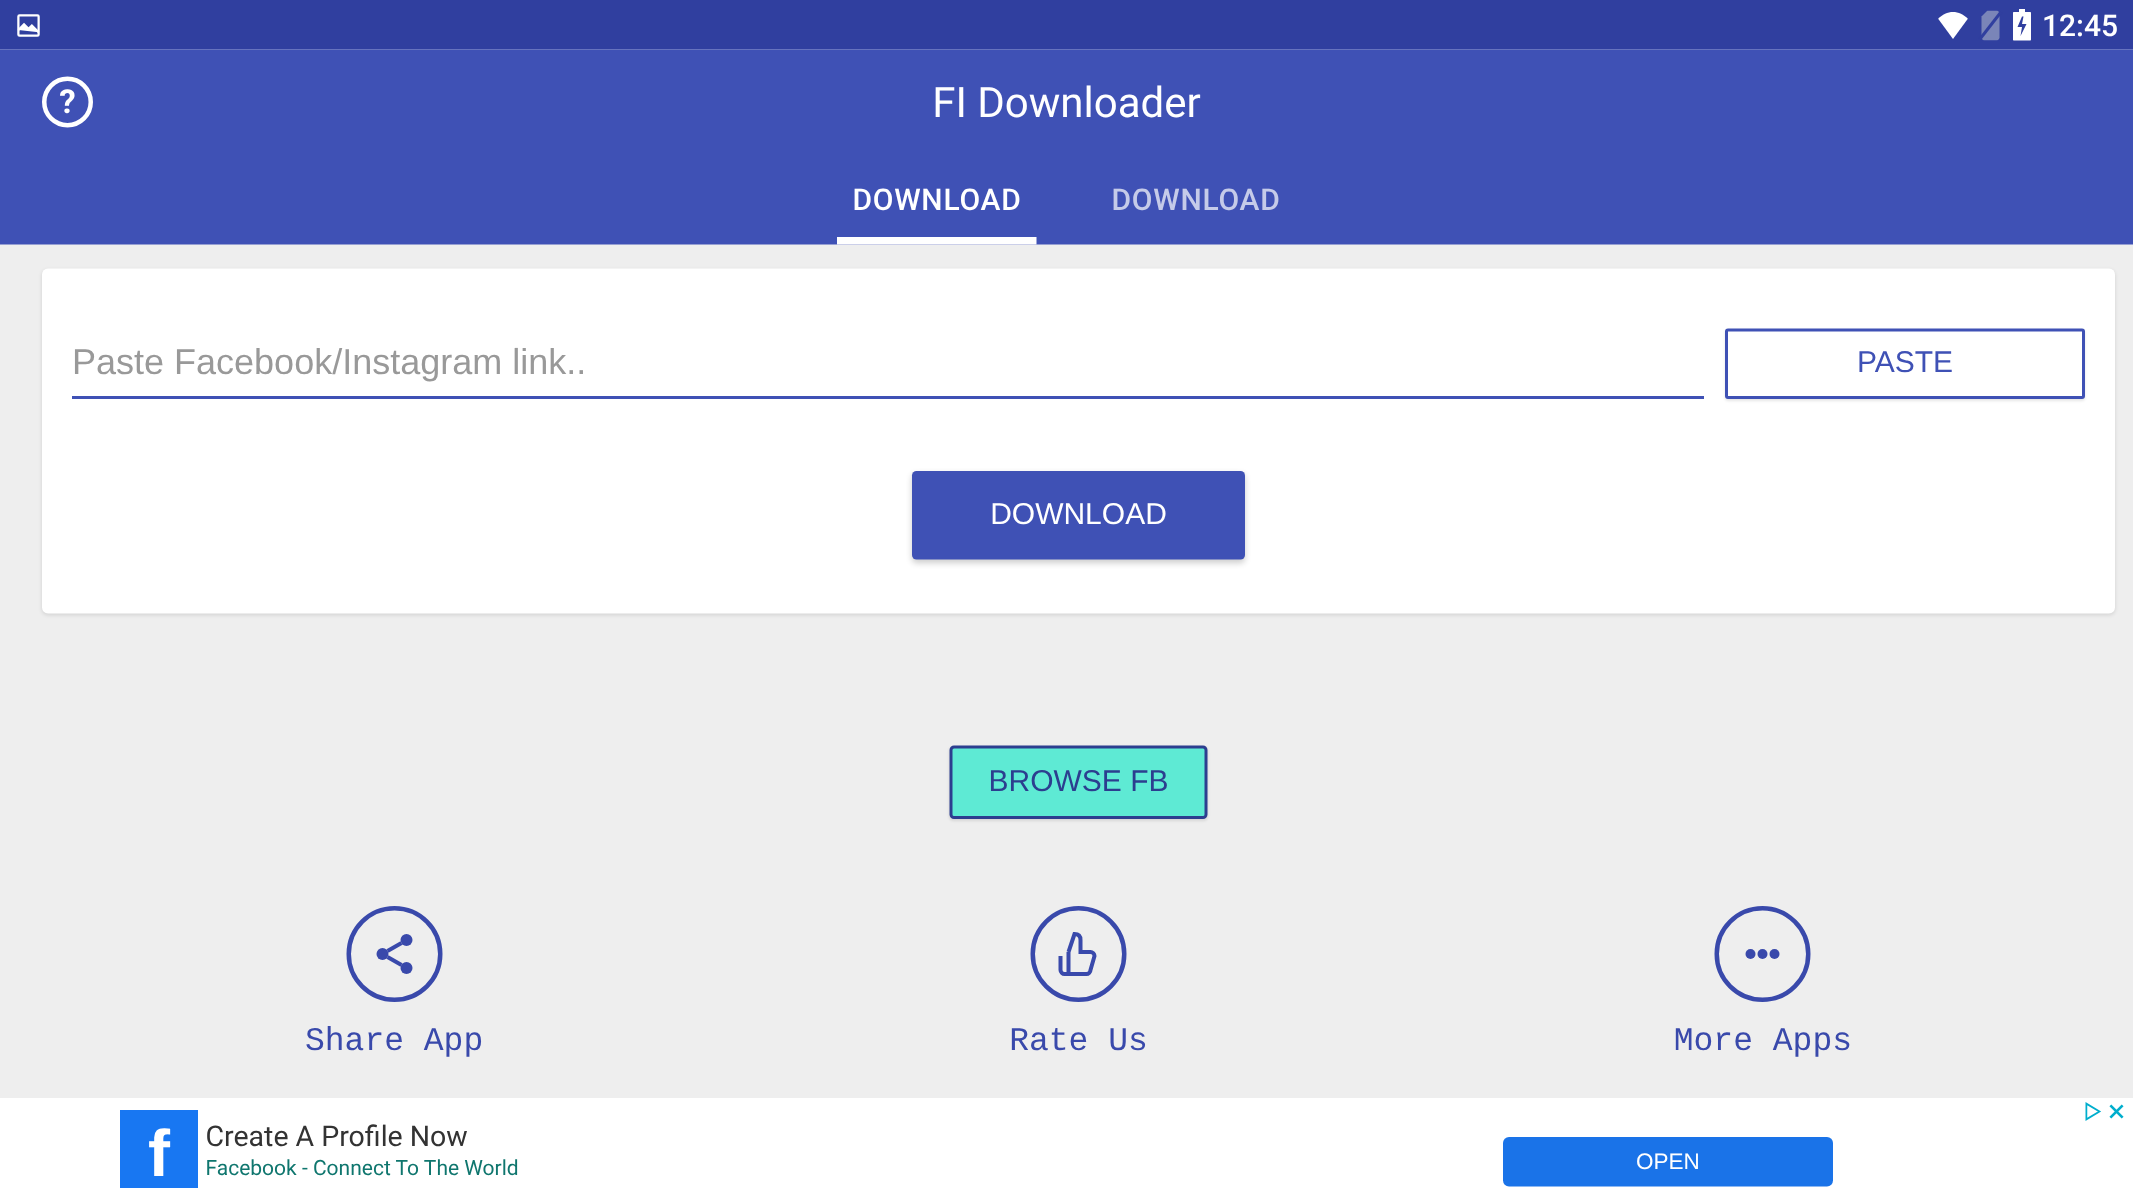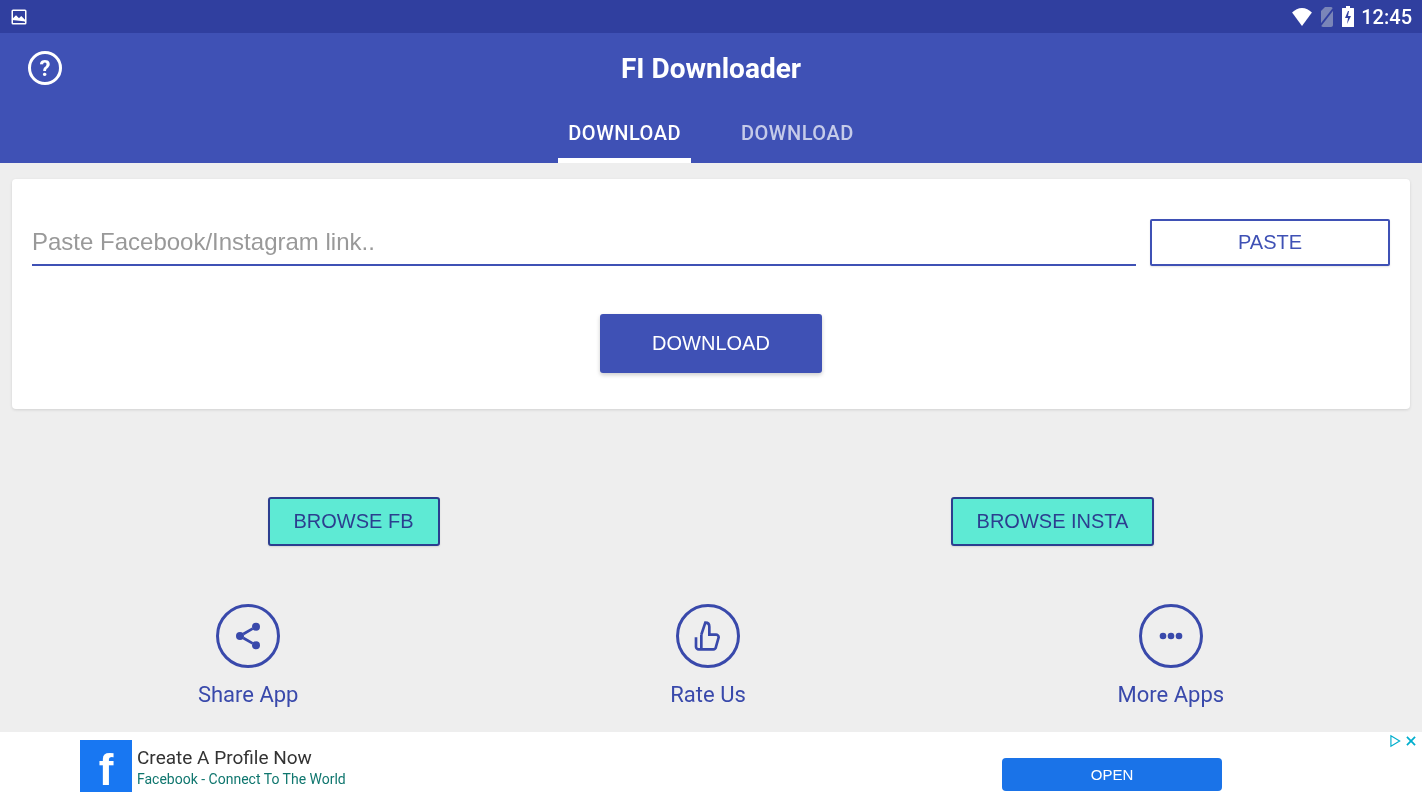--- a/index.html
+++ b/index.html
@@ -58,21 +58,21 @@
       display: flex;
       align-items: center;
       justify-content: center;
       font-size: 22px;
       font-weight: bold;
     }
     .app-title {
       flex: 1;
       text-align: center;
       font-size: 28px;
-      font-weight: 700;
+      font-weight: 400;
       margin-left: -34px;
     }
     .tabs {
       display: flex;
       justify-content: center;
       height: 60px;
     }
     .tab {
       padding: 0 30px;
       display: flex;
@@ -94,20 +94,21 @@
       left: 20px;
       right: 20px;
       height: 5px;
       background: white;
     }
     .content {
       flex: 1;
       padding: 16px 12px;
       display: flex;
       flex-direction: column;
+      margin-left: 16px;
     }
     .card {
       background: white;
       border-radius: 4px;
       box-shadow: 0 1px 3px rgba(0,0,0,0.12);
       padding: 40px 20px 36px 20px;
     }
     .input-row {
       display: flex;
       align-items: center;
@@ -170,20 +171,21 @@
       display: flex;
       justify-content: space-around;
       margin-top: 58px;
     }
     .action-item {
       display: flex;
       flex-direction: column;
       align-items: center;
       gap: 14px;
       cursor: pointer;
+      font-family: Liberation Mono, monospace;
     }
     .action-circle {
       width: 64px;
       height: 64px;
       border: 3px solid #3949ab;
       border-radius: 50%;
       display: flex;
       align-items: center;
       justify-content: center;
     }
@@ -289,21 +291,20 @@
   <div class="card">
     <div class="input-row">
       <input class="link-input" type="text" placeholder="Paste Facebook/Instagram link.." style="">
       <button class="paste-btn">PASTE</button>
     </div>
     <button class="download-btn">DOWNLOAD</button>
   </div>
 
   <div class="browse-row">
     <button class="browse-btn">BROWSE FB</button>
-    <button class="browse-btn">BROWSE INSTA</button>
   </div>
 
   <div class="action-row">
     <div class="action-item">
       <div class="action-circle">
         <svg width="32" height="32" viewBox="0 0 24 24" fill="#3949ab">
           <circle cx="18" cy="5" r="3"></circle>
           <circle cx="6" cy="12" r="3"></circle>
           <circle cx="18" cy="19" r="3"></circle>
           <line x1="8.5" y1="10.5" x2="15.5" y2="6.5" stroke="#3949ab" stroke-width="2"></line>

